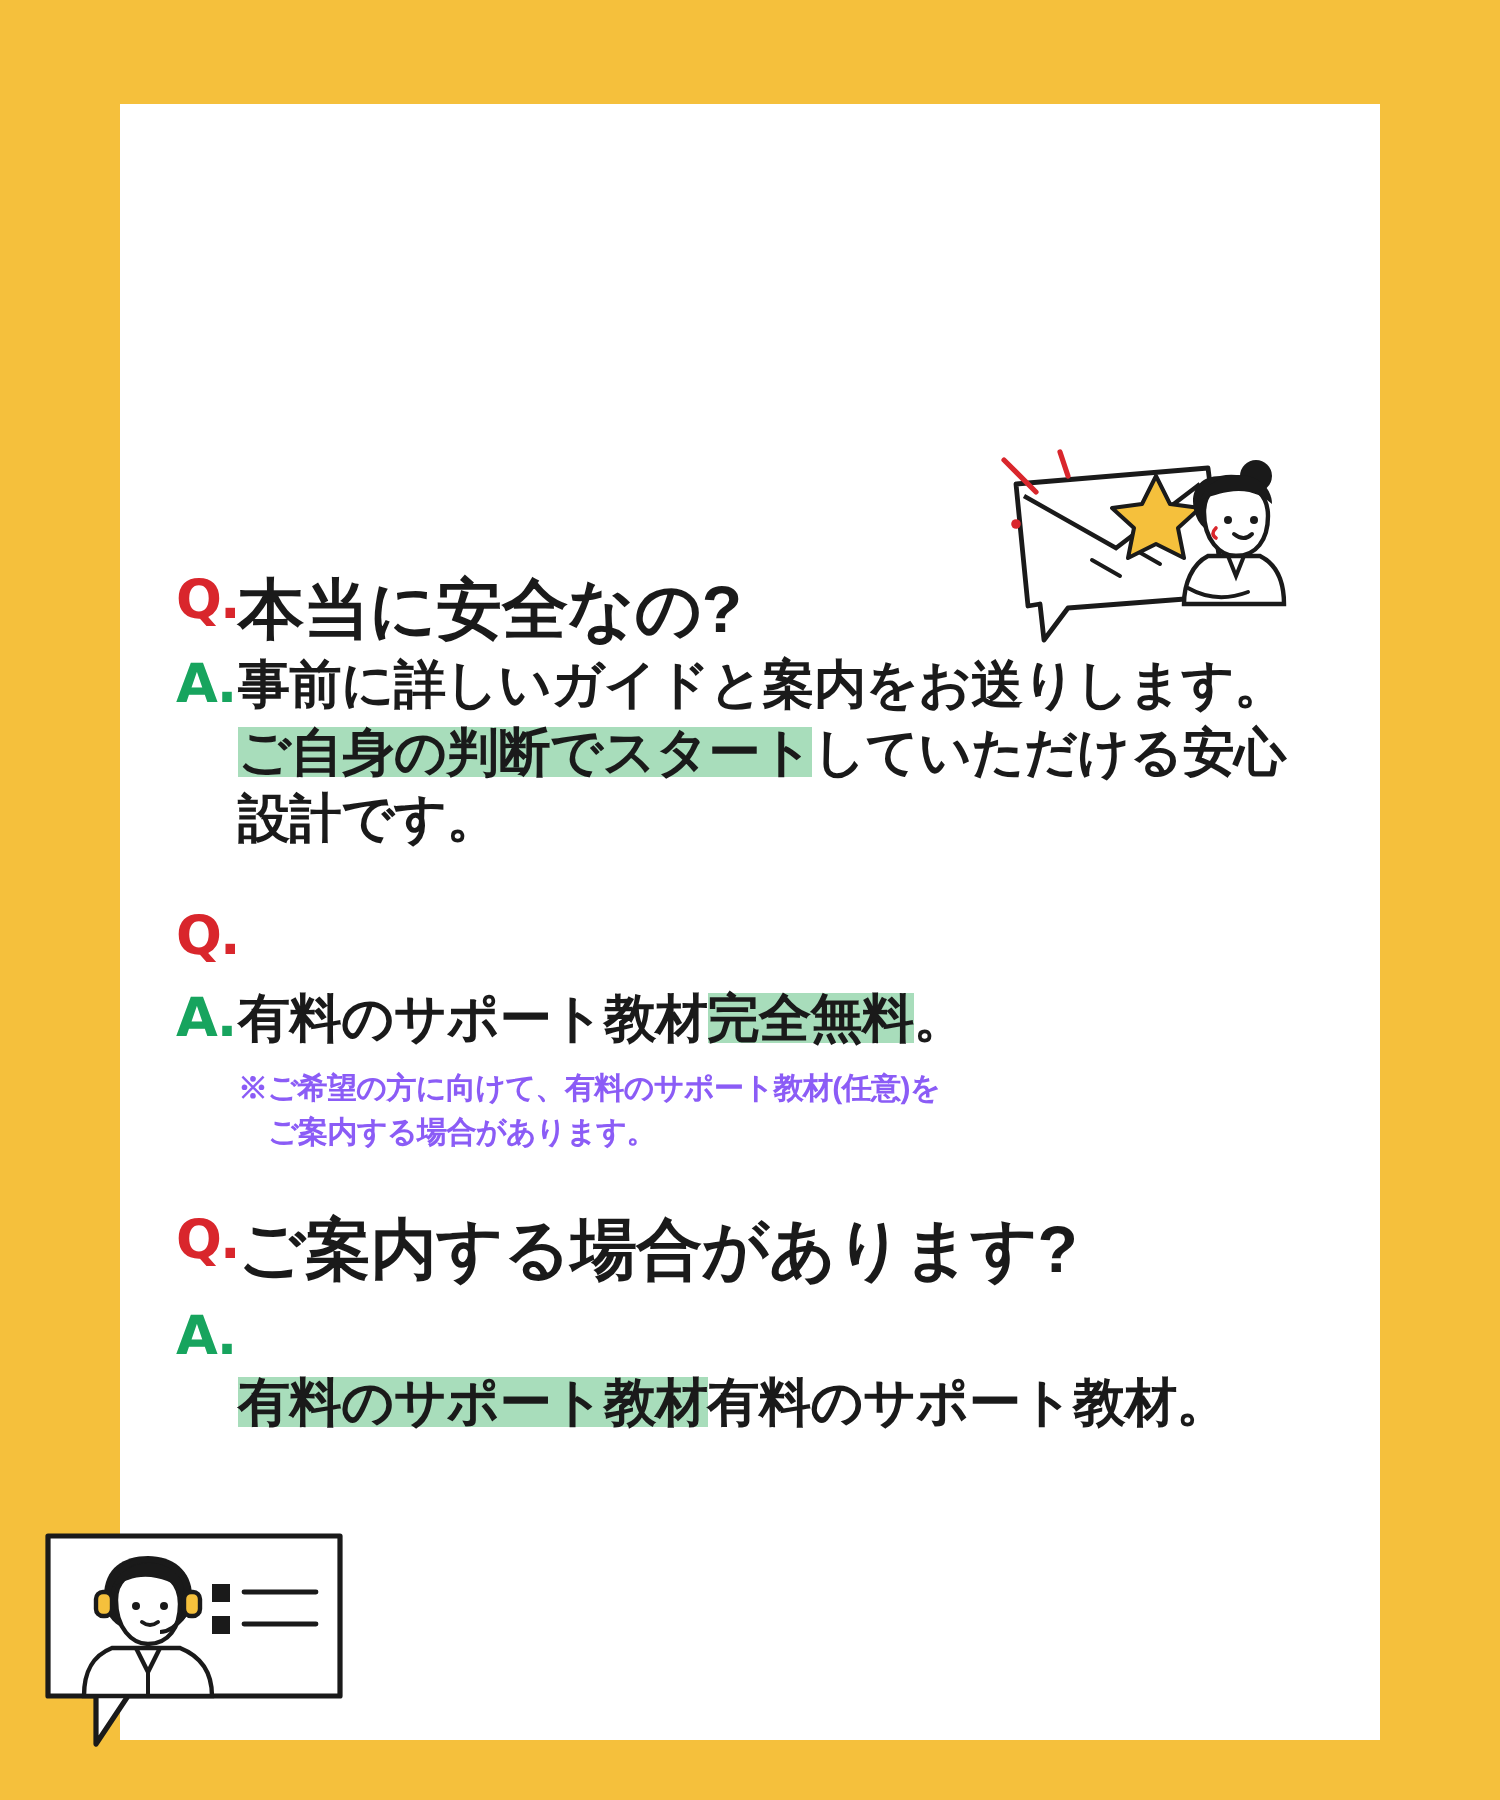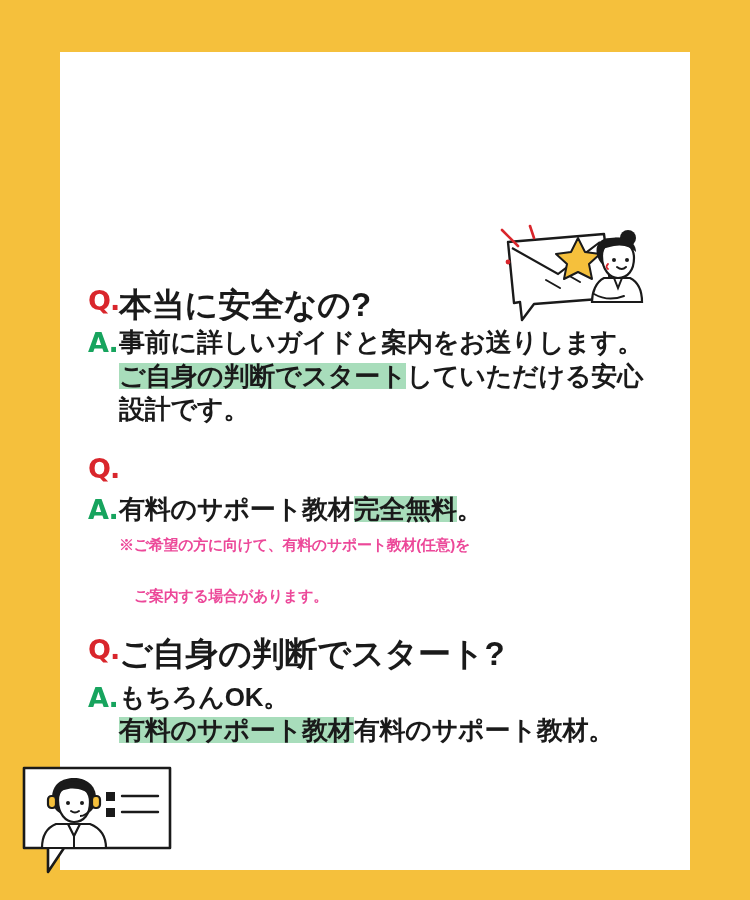--- a/index.html
+++ b/index.html
@@ -58,24 +58,24 @@
   }
   .text.q-text { font-size: 33px; }
   .hl {
     background: linear-gradient(transparent 8%, #a8ddbb 8%, #a8ddbb 92%, transparent 92%);
   }
   .note {
     margin: 7px 0 0 31px;
     font-size: 15px;
     font-weight: bold;
     line-height: 1.45;
-    color: #ec4899;
+    color: #8b5cf6;
     letter-spacing: -0.3px;
   }
-  .note .indent { display: block; padding-left: 15px; margin-top: 29px; }
+  .note .indent { display: block; padding-left: 15px; }
   .q-spacer { height: 6px; }
 
   
   .illus-tr {
     position: absolute;
     left: 440px;
     top: 172px;
     width: 170px;
     height: 110px;
   }
@@ -144,26 +144,26 @@
       </div>
       <div class="note">
         <span>※ご希望の方に向けて、有料のサポート教材(任意)を</span>
         <span class="indent">ご案内する場合があります。</span>
       </div>
     </div>
 
     <div class="qa-group">
       <div class="line">
         <div class="marker q">Q.</div>
-        <div class="text q-text">ご自身の判断でスタート?</div>
+        <div class="text q-text">ご案内する場合があります?</div>
       </div>
       <div class="q-spacer"></div>
       <div class="line">
         <div class="marker a">A.</div>
-        <div class="text"><span>もちろんOK。</span><br><span class="hl">有料のサポート教材</span><span>有料のサポート教材。</span></div>
+        <div class="text"><br><span class="hl">有料のサポート教材</span><span>有料のサポート教材。</span></div>
       </div>
     </div>
 
   </div>
 </div>
 
 <div class="illus-bl">
   <svg viewBox="0 0 160 125" width="160" height="125" xmlns="http://www.w3.org/2000/svg">
     <path d="M6 6 H152 V86 H46 L30 110 L30 86 H6 Z" fill="#ffffff" stroke="#1a1a1a" stroke-width="2.6" stroke-linejoin="round"></path>
     <g transform="translate(22,14)">

